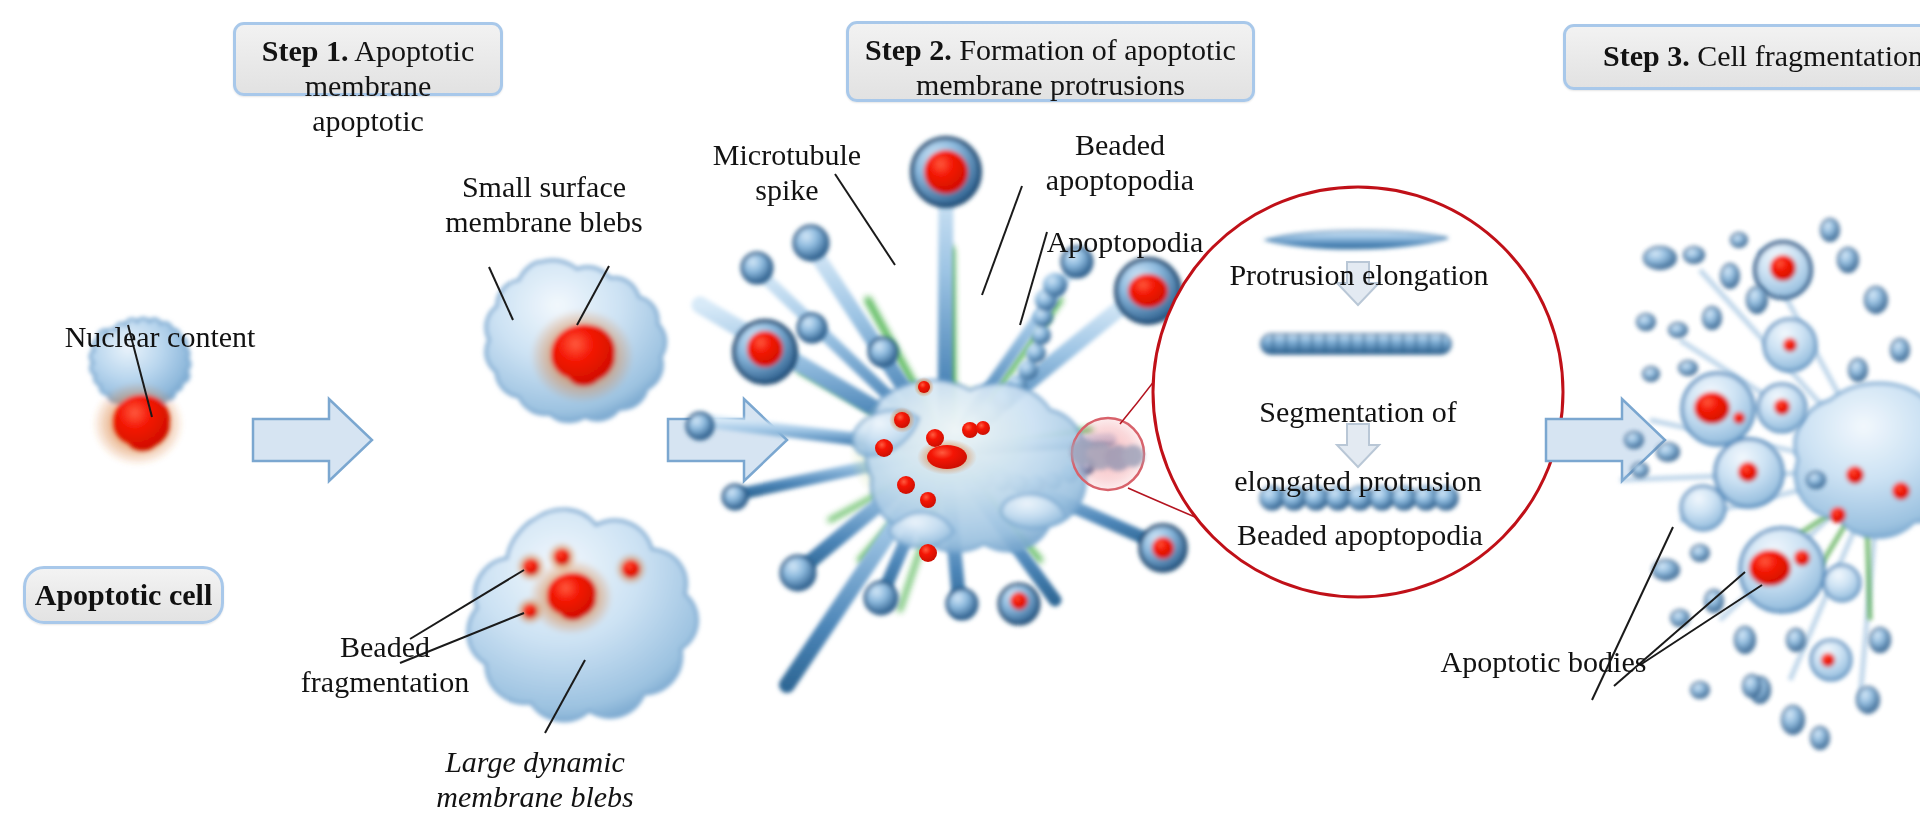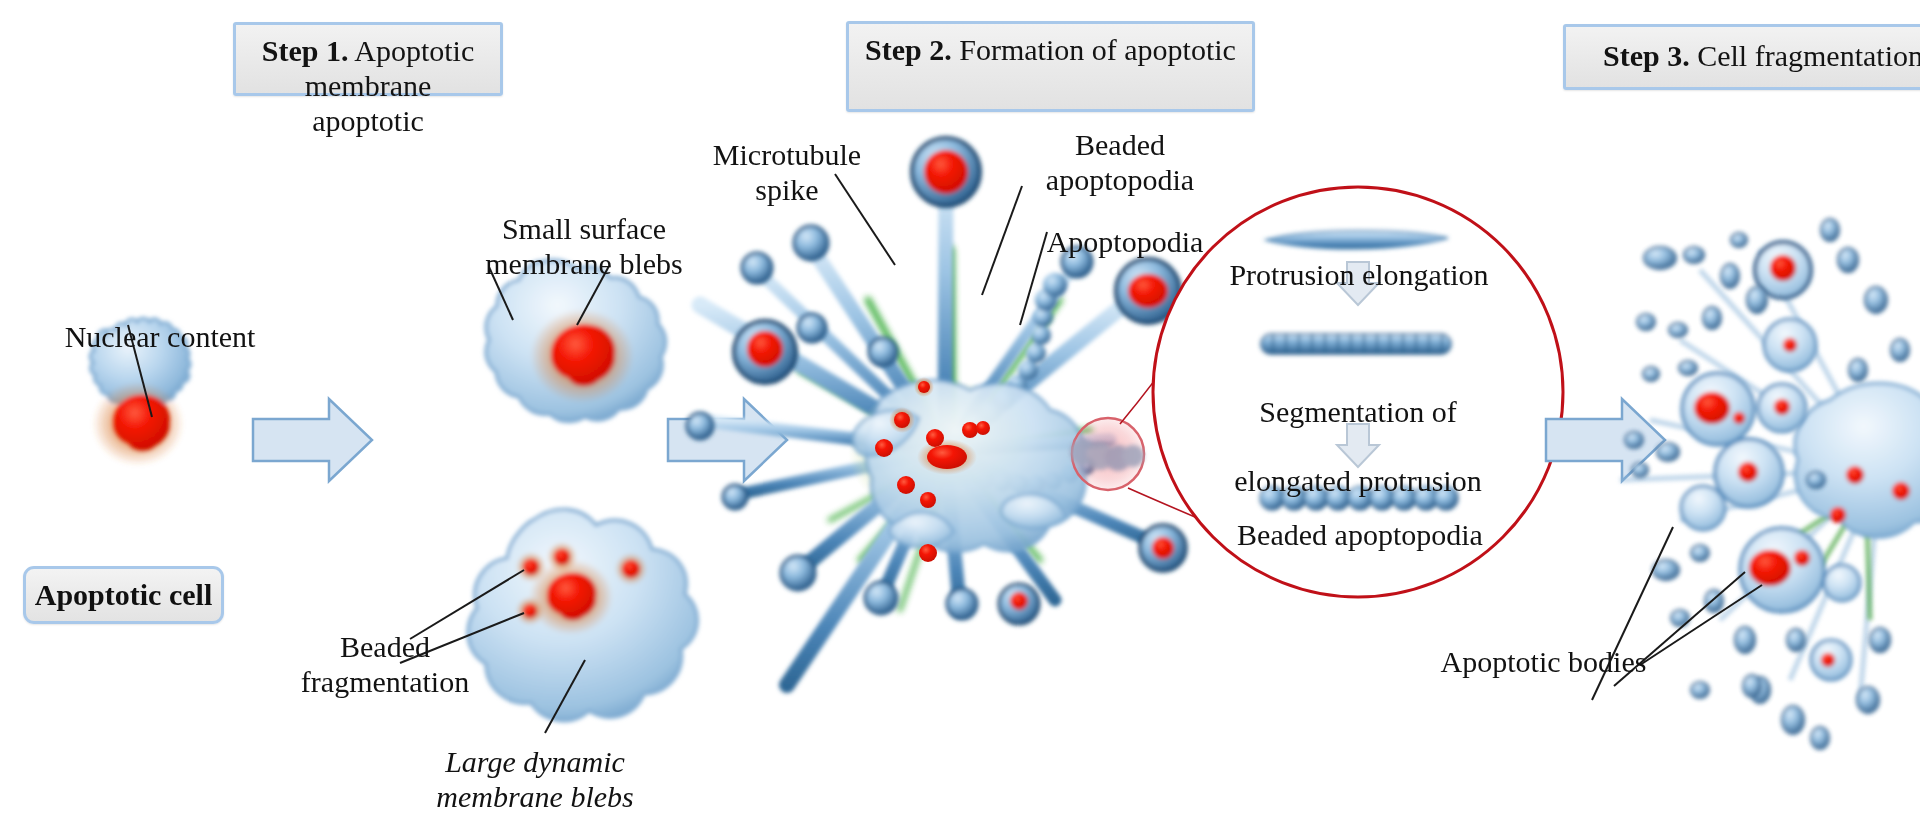--- a/index.html
+++ b/index.html
@@ -5,41 +5,41 @@
   html,body{margin:0;padding:0;background:#ffffff;}
   body{width:1920px;height:828px;position:relative;overflow:hidden;
        font-family:"Liberation Serif",serif;color:#141414;}
   .stage{position:absolute;left:0;top:0;width:1920px;height:828px;}
 
   
   .step-box{
     position:absolute;
     background:linear-gradient(180deg,#f2f2f2 0%,#e9e9e9 55%,#e2e2e2 100%);
     border:3px solid #a8c8ea;
-    border-radius:3px;
+    border-radius:11px;
     box-shadow:0 1px 2px rgba(0,0,0,.10);
     text-align:center;
     font-size:30px;
     line-height:1.17;
     color:#131313;
     padding:8px 16px 10px 16px;
     box-sizing:border-box;
   }
   .step-box b{font-weight:bold;}
 
   
   .lbl{position:absolute;font-size:30px;line-height:1.15;color:#121212;
        text-align:center;white-space:pre-line;}
 
   
   .cap-box{
     position:absolute;
     background:linear-gradient(180deg,#f3f3f3 0%,#e9e9e9 60%,#e3e3e3 100%);
     border:3px solid #a8c8ea;
-    border-radius:11px;
+    border-radius:21px;
     box-shadow:0 1px 2px rgba(0,0,0,.10);
     font-weight:bold;font-size:30px;color:#101010;
     display:flex;align-items:center;justify-content:center;
     box-sizing:border-box;
   }
 
   svg.art{position:absolute;left:0;top:0;width:1920px;height:828px;
           pointer-events:none;}
 </style>
 </head>
@@ -450,34 +450,35 @@
     <path d="M1614,686 L1745,572" stroke="#1a1a1a" stroke-width="2" fill="none"></path>
     <path d="M1640,665 L1762,585" stroke="#1a1a1a" stroke-width="2" fill="none"></path>
   </svg>
 
   <div class="step-box" style="left:233px;top:22px;width:270px;height:74px;">
     <b>Step 1.</b>
     <span> Apoptotic</span><br>
     <span>membrane apoptotic</span>
   </div>
 
-  <div class="step-box" style="left:846px;top:21px;width:409px;height:91px;">
+  <div class="step-box" style="left:846px;top:21px;width:409px;height:81px;">
     <b>Step 2.</b>
     <span> Formation of apoptotic</span><br>
+    <span>membrane protrusions</span>
   </div>
 
   <div class="step-box" style="left:1563px;top:24px;width:400px;height:66px;display:flex;align-items:center;justify-content:center;">
     <span><b>Step 3.</b><span> Cell  fragmentation</span></span>
   </div>
 
   <div class="cap-box" style="left:23px;top:566px;width:201px;height:58px;">Apoptotic cell</div>
 
   <div class="lbl" style="left:40px;top:320px;width:240px;">Nuclear content</div>
 
-  <div class="lbl" style="left:479px;top:170px;width:210px;margin-top:42px;">Small surface
+  <div class="lbl" style="left:439px;top:170px;width:210px;">Small surface
 membrane blebs</div>
 
   <div class="lbl" style="left:285px;top:630px;width:200px;">Beaded
 fragmentation</div>
 
   <div class="lbl" style="left:425px;top:745px;width:220px;font-style:italic;">Large dynamic
 membrane blebs</div>
 
   <div class="lbl" style="left:702px;top:138px;width:170px;">Microtubule
 spike</div>

